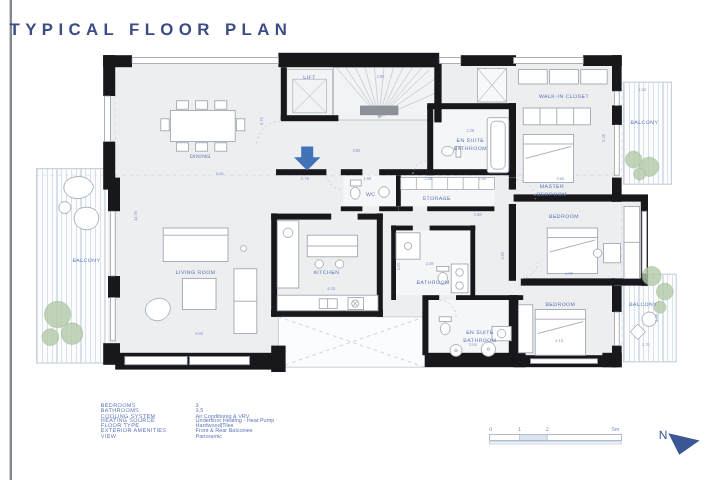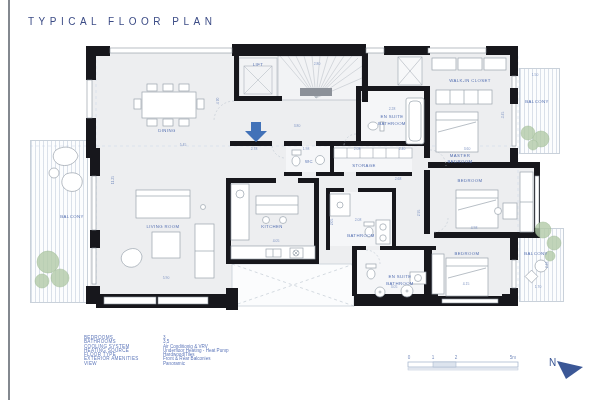--- a/index.html
+++ b/index.html
@@ -1,20 +1,20 @@
 <!DOCTYPE html>
 <html><head>
 <meta charset="utf-8">
 <style>
   html,body{margin:0;padding:0;background:#ffffff;}
   .screen{position:relative;width:600px;height:400px;background:#fff;overflow:hidden;
           font-family:"Liberation Sans",sans-serif;}
   .page-edge{position:absolute;left:8px;top:0;width:1.5px;height:400px;background:#83888f;}
-  .title{position:absolute;left:28px;top:16px;font-size:10px;letter-spacing:4.5px;
-         color:#3c4c86;font-weight:normal;}
+  .title{position:absolute;left:8px;top:16px;font-size:14px;letter-spacing:4.5px;
+         color:#3c4c86;font-weight:bold;}
   .hatch{position:absolute;background:
          repeating-linear-gradient(90deg, rgba(130,150,180,0.28) 0 1px, rgba(0,0,0,0) 1px 4px),
          #fcfdfe;border:1px solid #c9d1da;box-sizing:border-box;}
   .legend{position:absolute;left:84px;top:336px;color:#6079bb;font-size:4.6px;line-height:4.3px;}
   .legend-row{white-space:nowrap;}
   .legend-label{display:inline-block;width:79px;letter-spacing:.3px;}
   svg text{font-family:"Liberation Sans",sans-serif;}
   .room-label{fill:#5570b2;font-size:4.3px;letter-spacing:.4px;}
   .dim{fill:#8196c4;font-size:3.4px;}
   .tick{fill:#7b90bf;font-size:4.6px;}

